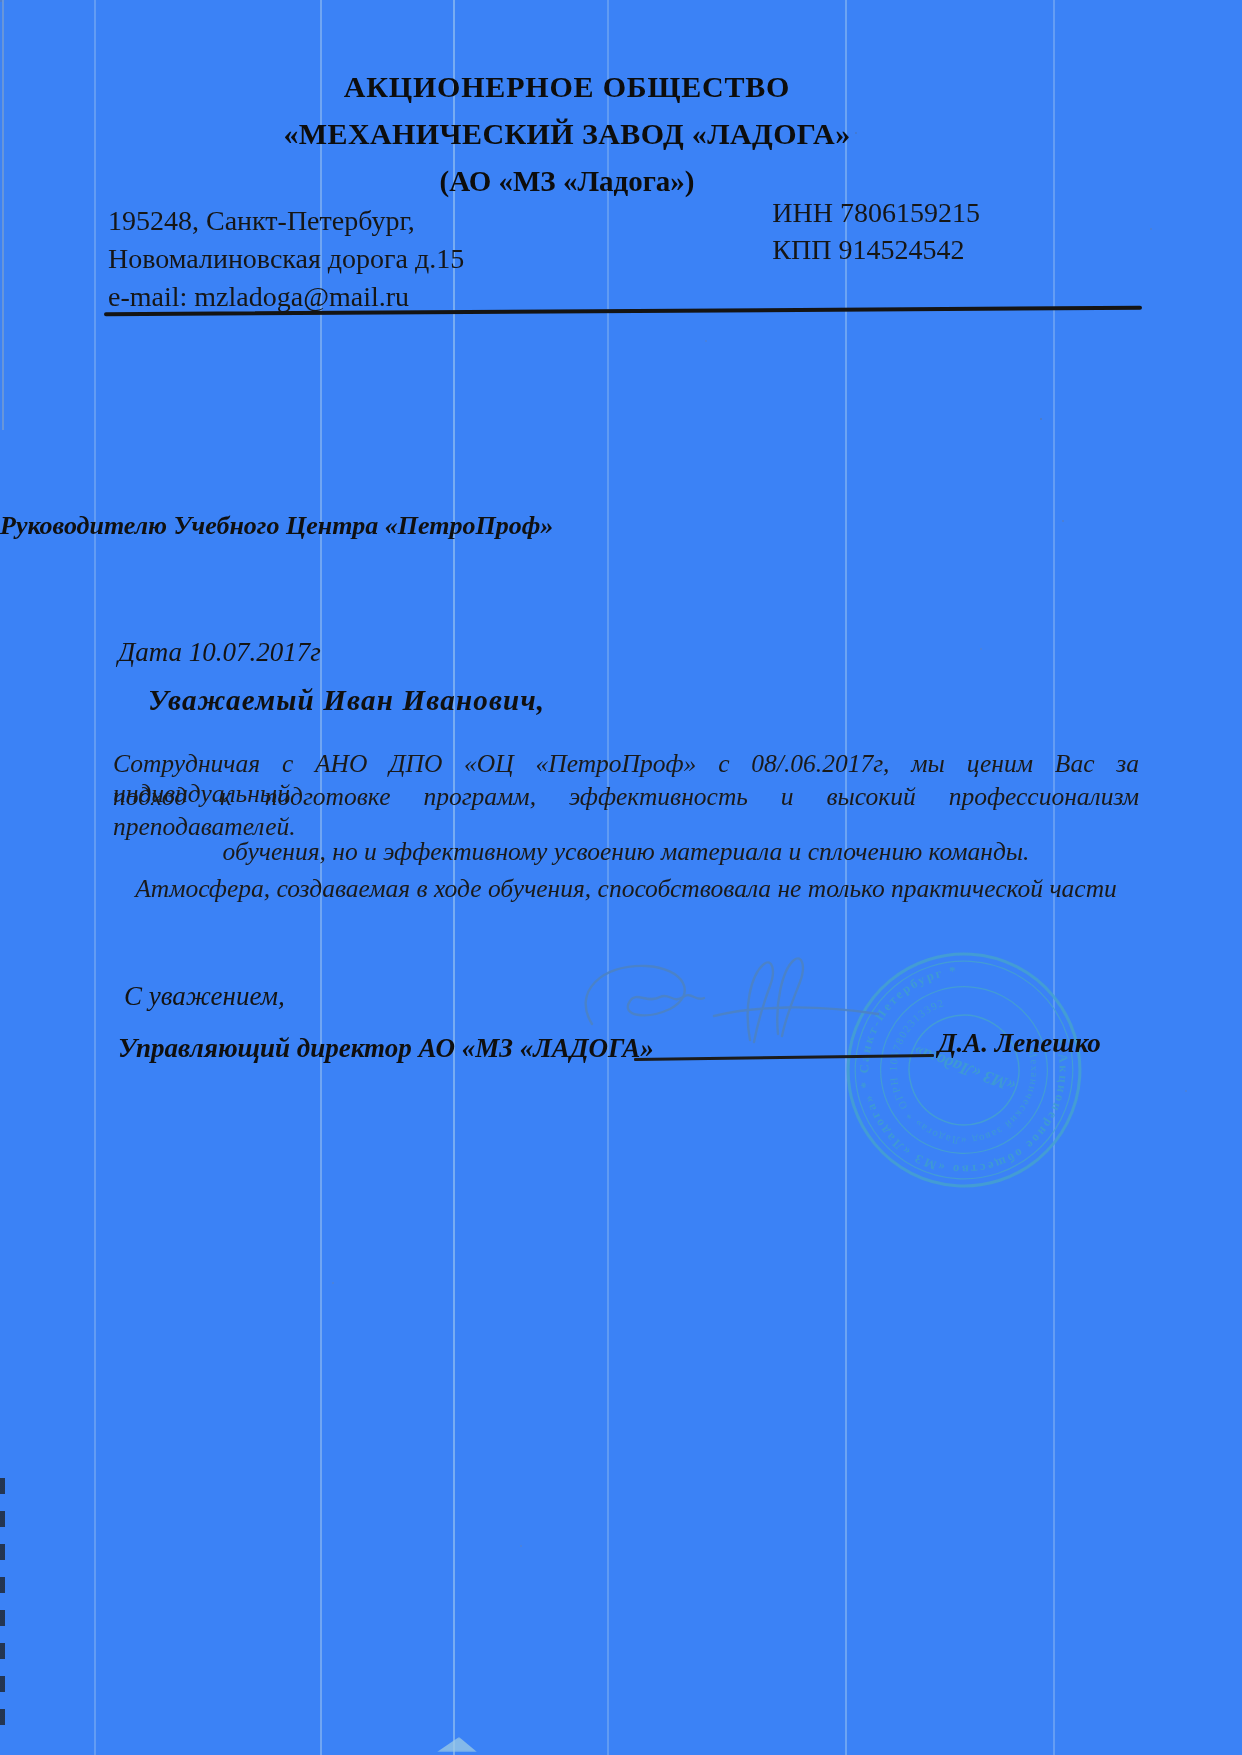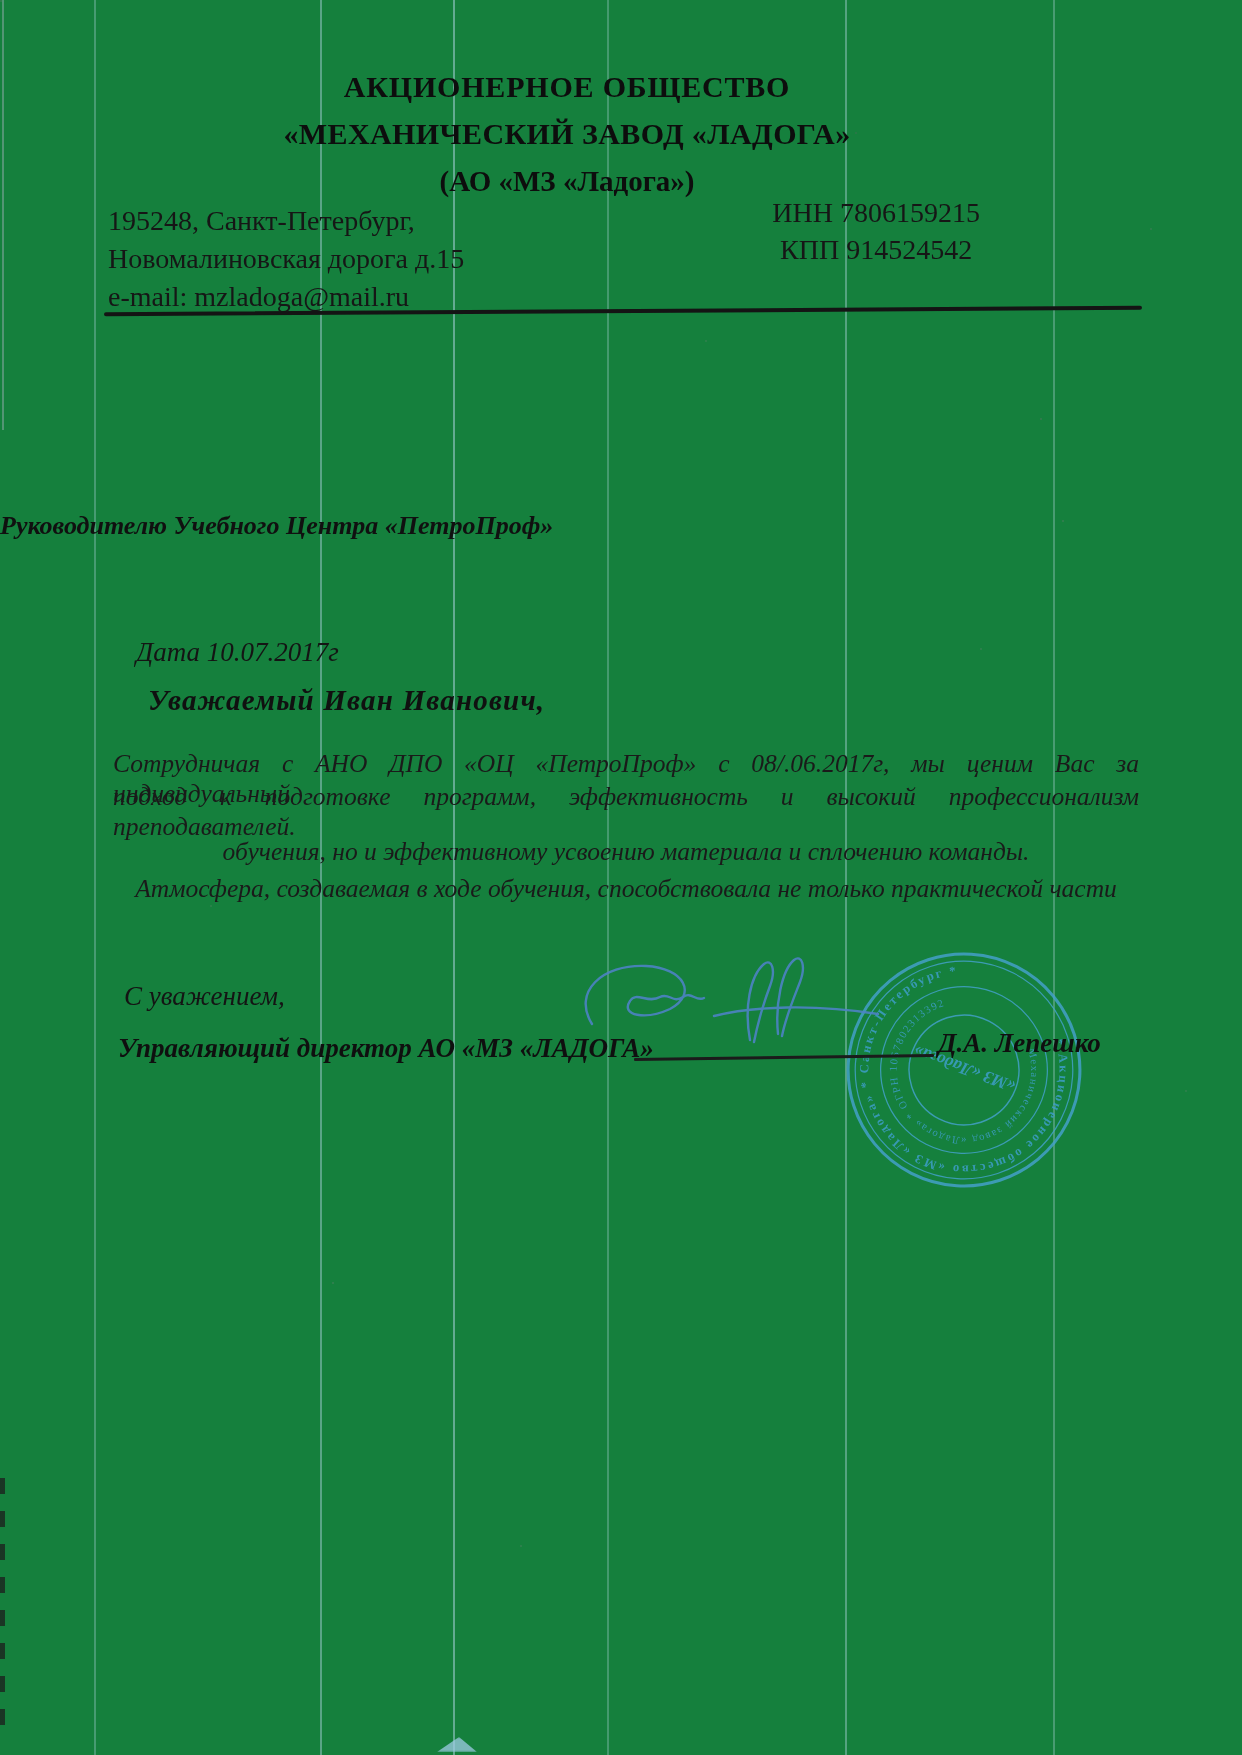--- a/index.html
+++ b/index.html
@@ -4,21 +4,21 @@
 <style>
   html,body{margin:0;padding:0;}
   body{
     width:1242px;height:1755px;
     background:#f2f2f0;
     font-family:"Liberation Serif","DejaVu Serif",serif;
     overflow:hidden;
   }
   .page{
     position:relative;width:1242px;height:1755px;
-    background:#15803d;color:#141414;overflow:hidden;
+    background:#3b82f6;color:#141414;overflow:hidden;
   }
   
   .scan-line{position:absolute;top:0;bottom:0;width:2px;pointer-events:none;}
   .sl1{left:94px;background:rgba(190,220,238,.30);}
   .sl2{left:320px;background:rgba(185,218,238,.42);}
   .sl3{left:453px;background:rgba(185,218,238,.48);}
   .sl4{left:607px;background:rgba(195,222,238,.28);}
   .sl5{left:845px;background:rgba(190,220,238,.38);}
   .sl6{left:1053px;background:rgba(195,222,240,.30);}
   .edge-line{position:absolute;left:2px;top:0;width:2px;height:430px;background:rgba(160,175,185,.45);}
@@ -36,31 +36,31 @@
     855px 132px 0 rgba(100,100,100,.3),332px 1282px 0 rgba(130,130,130,.3),
     980px 648px 0 rgba(130,130,130,.28),210px 905px 0 rgba(130,130,130,.25),
     1150px 228px 0 rgba(120,120,120,.3),705px 340px 0 rgba(130,130,130,.25),
     520px 1545px 0 rgba(130,130,130,.28),1185px 1090px 0 rgba(130,130,130,.25);}
   
   .org-head{position:absolute;left:0;top:70px;width:1134px;text-align:center;font-weight:bold;color:#0d0d0d;}
   .org-line1{font-size:30px;letter-spacing:.8px;white-space:nowrap;}
   .org-line2{font-size:30px;letter-spacing:.4px;margin-top:13px;white-space:nowrap;}
   .org-line3{font-size:29px;margin-top:14px;white-space:nowrap;}
   .addr-block{position:absolute;left:108px;top:202px;font-size:28px;line-height:38px;color:#161616;}
-  .codes-block{position:absolute;right:262px;top:194px;text-align:center;font-size:28px;line-height:37px;color:#161616;}
+  .codes-block{position:absolute;right:262px;top:194px;text-align:left;font-size:28px;line-height:37px;color:#161616;}
   .head-rule{
     position:absolute;left:104px;top:309px;width:1038px;height:4px;background:#141414;
     transform:rotate(-0.35deg);border-radius:2px;
   }
   
   .addressee{
     position:absolute;left:0;right:207px;top:511px;
     font-size:26px;font-weight:bold;font-style:italic;white-space:nowrap;color:#101010;
   }
-  .date-line{position:absolute;left:118px;top:637px;font-size:27px;font-style:italic;white-space:nowrap;margin-left:18px;}
+  .date-line{position:absolute;left:118px;top:637px;font-size:27px;font-style:italic;white-space:nowrap;}
   .salutation{
     position:absolute;left:148px;top:684px;width:1094px;
     font-size:29px;font-weight:bold;font-style:italic;letter-spacing:1.2px;white-space:nowrap;color:#101010;
   }
   .para1{position:absolute;left:113px;top:749px;width:1026px;font-size:25.5px;font-style:italic;color:#1a1a1a;}
   .para1 .jline{text-align:justify;text-align-last:justify;height:33px;line-height:30px;}
   .para2{position:absolute;left:113px;top:833px;width:1026px;font-size:25.5px;font-style:italic;text-align:center;color:#1a1a1a;}
   .para2 .cline{line-height:37px;white-space:nowrap;}
   .regards{position:absolute;left:124px;top:981px;font-size:27px;font-style:italic;white-space:nowrap;}
   .signer-title{

